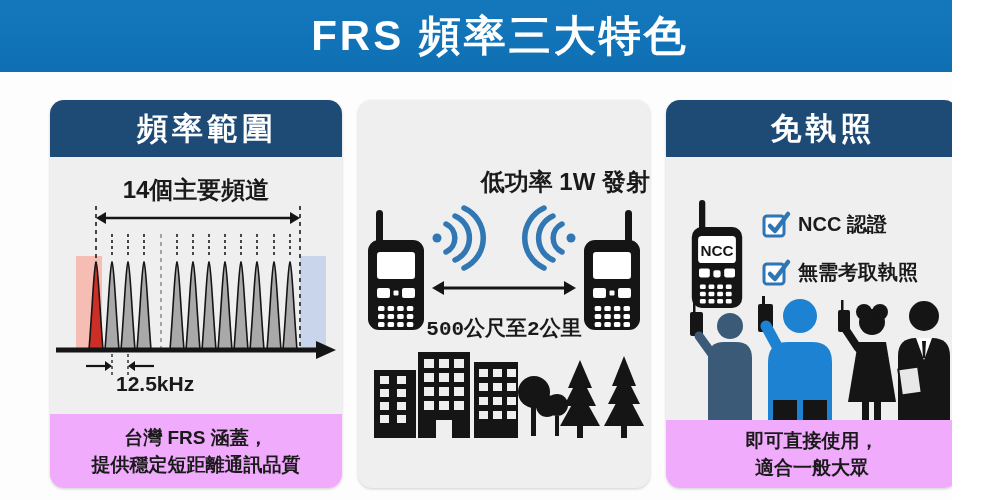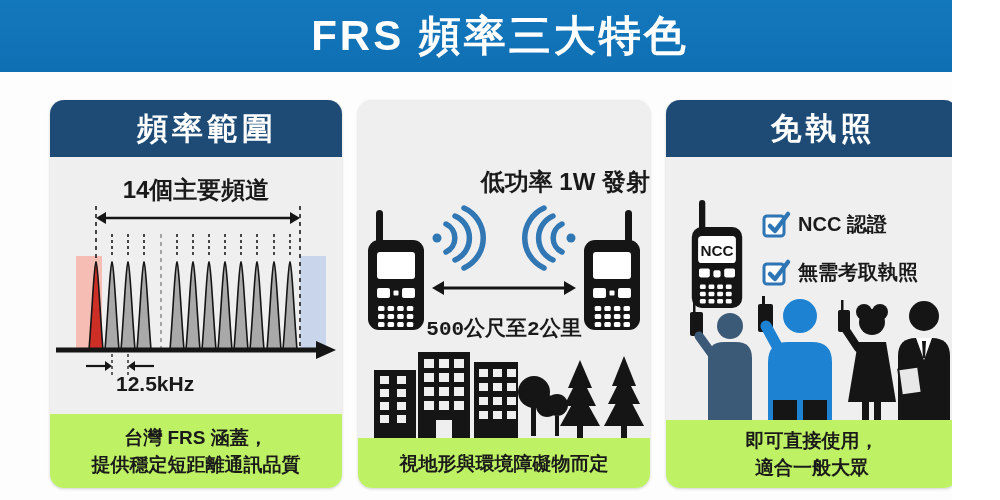--- a/index.html
+++ b/index.html
@@ -12,21 +12,21 @@
     display:flex;align-items:center;justify-content:center;}
   .title-bar h1{margin:0;color:#ffffff;font-size:42px;font-weight:800;letter-spacing:3px;}
 
   
   .panel{position:absolute;top:100px;width:292px;height:388px;background:#efefef;
     border-radius:14px;box-shadow:0 1px 3px rgba(0,0,0,.18);}
   .panel.p1{left:50px;} .panel.p2{left:358px;} .panel.p3{left:666px;}
   .panel-header{position:absolute;left:0;top:0;width:100%;height:57px;background:#1d4b76;
     border-radius:14px 14px 0 0;display:flex;align-items:center;justify-content:center;}
   .panel-header span{color:#ffffff;font-size:31px;font-weight:800;letter-spacing:4px;margin-left:22px;}
-  .panel-footer{position:absolute;left:0;bottom:0;width:100%;background:#bef264;
+  .panel-footer{position:absolute;left:0;bottom:0;width:100%;background:#f0abfc;
     border-radius:0 0 14px 14px;display:flex;flex-direction:column;align-items:center;justify-content:center;}
   .panel-footer div{color:#1a1a1a;font-size:19px;font-weight:700;line-height:27px;white-space:nowrap;}
   .p1 .panel-footer{height:74px;} .p2 .panel-footer{height:50px;} .p3 .panel-footer{height:68px;}
 
   .lbl{position:absolute;color:#1a1a1a;font-weight:800;white-space:nowrap;}
   .chart-label{left:0;top:74px;width:100%;text-align:center;font-size:24px;}
   .spacing-label{left:26px;top:272px;font-size:21px;margin-left:40px;}
   .power-label{left:0;top:66px;width:100%;text-align:right;font-size:24px;}
   .range-label{left:0;top:214px;width:100%;text-align:center;font-size:21px;font-family:Liberation Mono, monospace;}
 
@@ -228,23 +228,20 @@
           <rect x="149" y="37" width="9" height="8"></rect>
         <rect x="121" y="51" width="9" height="8"></rect>
           <rect x="135" y="51" width="9" height="8"></rect>
           <rect x="149" y="51" width="9" height="8"></rect>
         <rect x="121" y="65" width="9" height="8"></rect>
           <rect x="135" y="65" width="9" height="8"></rect>
           <rect x="149" y="65" width="9" height="8"></rect>
       </g>
     </svg>
 
-    <div class="panel-footer">
-      <div>視地形與環境障礙物而定</div>
-    </div>
   </section>
 
   <section class="panel p3">
     <div class="panel-header">
       <span>免執照</span>
     </div>
 
     <svg class="ncc-radio-svg" viewBox="0 0 60 120">
       <rect x="10" y="0" width="7" height="36" rx="3.5" fill="#151515"></rect>
       <rect x="2" y="30" width="56" height="90" rx="11" fill="#151515"></rect>

